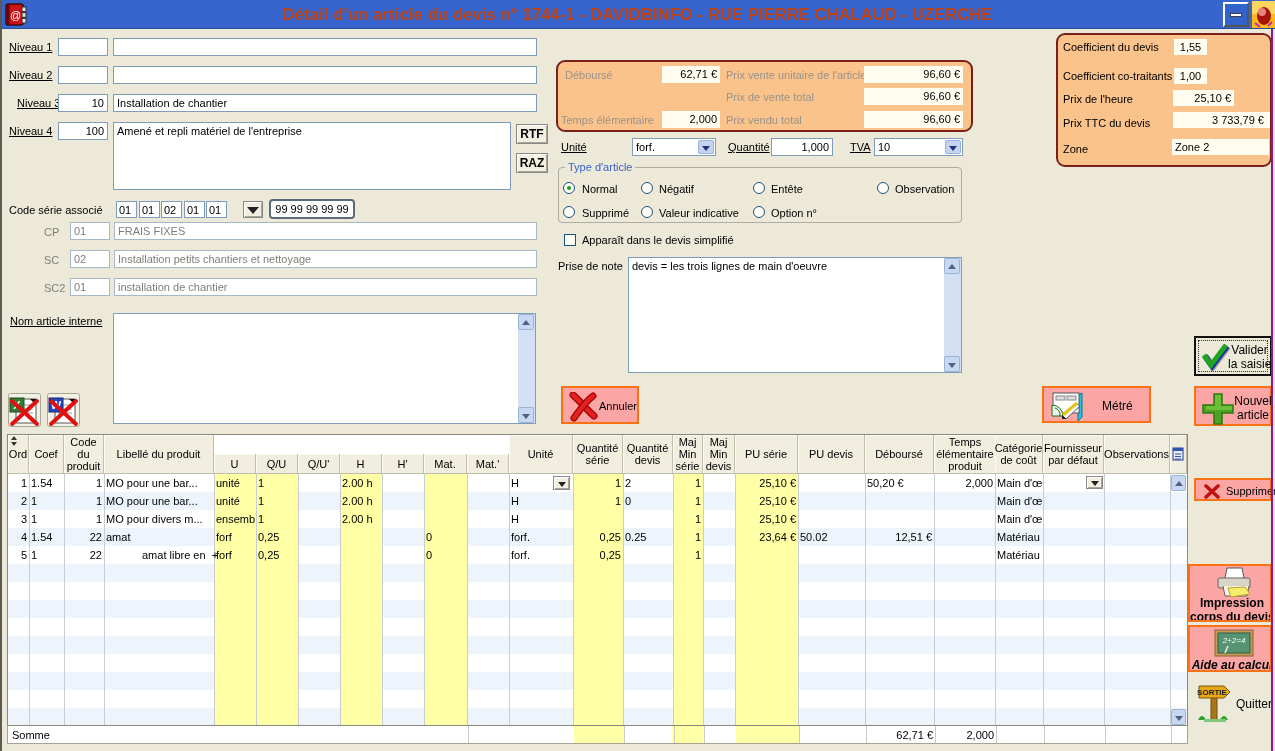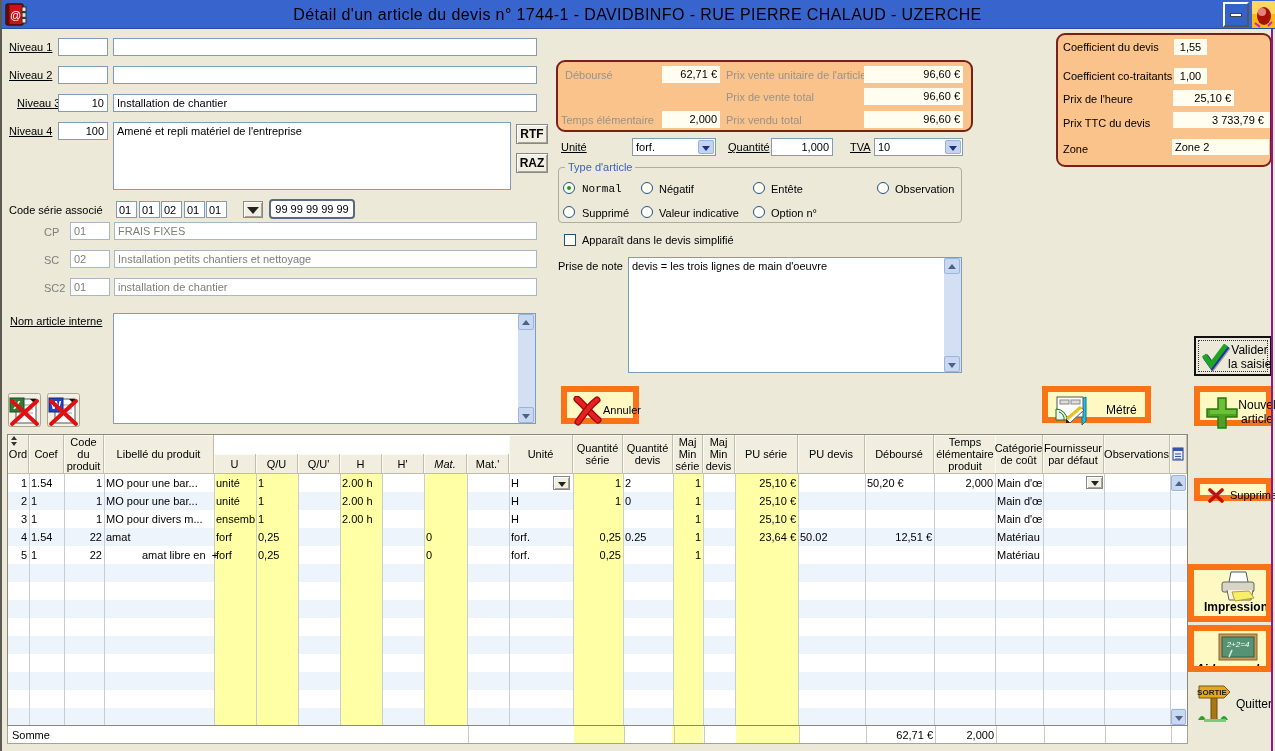--- a/index.html
+++ b/index.html
@@ -1,31 +1,31 @@
 <!DOCTYPE html>
 <html><head>
 <meta charset="utf-8">
 <style>
 * { margin:0; padding:0; box-sizing:border-box; }
 html,body { width:1275px; height:751px; overflow:hidden; }
 body { position:relative; background:#ece9d8; font-family:"Liberation Sans",sans-serif; font-size:11px; color:#000; }
 .abs { position:absolute; }
 
 #titlebar { left:0; top:0; width:1275px; height:29px; background:#3765cd; border-bottom:1px solid #27519f; }
-#title { width:100%; text-align:center; color:#000000; font-size:16px; font-weight:normal; top:6px; letter-spacing:0.4px; }
+#title { width:100%; text-align:center; color:#c2410c; font-size:16px; font-weight:bold; top:6px; letter-spacing:0.4px; }
 
 .inp { background:#fff; border:1px solid #7f9db9; font-size:11px; line-height:16px; padding:0 3px; white-space:nowrap; overflow:hidden; }
 .dis { border:1px solid #a6b7c5; color:#7e7e78; }
 .lbl { font-size:11px; white-space:nowrap; }
 .und { text-decoration:underline; }
 .gray { color:#7e7e78; }
 .right { text-align:right; }
 
 .btn3d { background:#f1efe2; border:1px solid #888; box-shadow:inset 1px 1px 0 #fff, inset -1px -1px 0 #a8a596; }
-.xpbtn { background:#fef9c3; border:6px solid #f97316; }
+.xpbtn { background:#fca5a5; border:2px solid #f97316; }
 
 .opanel { background:#f9c38b; border:2px solid #7b2018; border-radius:9px; }
 .obox { background:#fffdf0; font-size:11px; line-height:16px; padding:0 3px; white-space:nowrap; }
 .olbl { color:#99938a; font-size:11px; white-space:nowrap; }
 
 .combo { background:#fff; border:1px solid #7f9db9; }
 .combo .cb { position:absolute; right:1px; top:1px; bottom:1px; width:16px; background:#c4d3ef; border:1px solid #98b1dd; border-radius:2px; }
 .tri { position:absolute; width:0; height:0; border-left:4px solid transparent; border-right:4px solid transparent; border-top:5px solid #1c3280; }
 
 .radio { width:12px; height:12px; border:1px solid #1e5180; border-radius:50%; background:#fffef4; }
@@ -162,21 +162,21 @@
 <div class="abs lbl und" style="left:728px;top:141px;">Quantité</div>
 <div class="abs inp right" style="left:771px;top:138px;width:62px;height:18px;">1,000</div>
 <div class="abs lbl und" style="left:850px;top:141px;">TVA</div>
 <div class="abs combo" style="left:874px;top:138px;width:89px;height:18px;"><span style="padding-left:3px;line-height:16px;">10</span><div class="cb">
       <div class="tri" style="left:3px;top:5px;"></div>
     </div></div>
 
 <div class="abs gbox" style="left:558px;top:167px;width:404px;height:56px;"></div>
 <div class="abs lbl" style="left:565px;top:161px;background:#ece9d8;padding:0 3px;color:#3a5fc8;">Type d'article</div>
 <div class="abs radio sel" style="left:563px;top:182px;"></div>
-<div class="abs rlbl" style="left:582px;top:183px;font-family:Liberation Mono, monospace;">Normal</div>
+<div class="abs rlbl" style="left:582px;top:183px;">Normal</div>
 <div class="abs radio" style="left:641px;top:182px;"></div>
 <div class="abs rlbl" style="left:659px;top:183px;">Négatif</div>
 <div class="abs radio" style="left:753px;top:182px;"></div>
 <div class="abs rlbl" style="left:771px;top:183px;">Entête</div>
 <div class="abs radio" style="left:877px;top:182px;"></div>
 <div class="abs rlbl" style="left:895px;top:183px;">Observation</div>
 <div class="abs radio" style="left:563px;top:206px;"></div>
 <div class="abs rlbl" style="left:582px;top:207px;">Supprimé</div>
 <div class="abs radio" style="left:641px;top:206px;"></div>
 <div class="abs rlbl" style="left:659px;top:207px;">Valeur indicative</div>
@@ -347,21 +347,21 @@
 <div class="hcell" style="left:857px;top:0px;width:69px;height:39px;">Déboursé</div>
 <div class="hcell" style="left:926px;top:0px;width:63px;height:39px;">Temps<br>élémentaire<br>produit</div>
 <div class="hcell" style="left:987px;top:0px;width:48px;height:39px;">Catégorie<br>de coût</div>
 <div class="hcell" style="left:1035px;top:0px;width:61px;height:39px;">Fournisseur<br>par défaut</div>
 <div class="hcell" style="left:1096px;top:0px;width:66px;height:39px;">Observations</div>
 <div class="hcell" style="left:206px;top:19px;width:42px;height:20px;">U</div>
 <div class="hcell" style="left:248px;top:19px;width:42px;height:20px;">Q/U</div>
 <div class="hcell" style="left:290px;top:19px;width:42px;height:20px;">Q/U'</div>
 <div class="hcell" style="left:332px;top:19px;width:42px;height:20px;">H</div>
 <div class="hcell" style="left:374px;top:19px;width:42px;height:20px;">H'</div>
-<div class="hcell" style="left:416px;top:19px;width:43px;height:20px;font-style:italic;">Mat.</div>
+<div class="hcell" style="left:416px;top:19px;width:43px;height:20px;">Mat.</div>
 <div class="hcell" style="left:459px;top:19px;width:42px;height:20px;">Mat.'</div>
 <div class="hcell" style="left:1162px;top:0px;width:17px;height:39px;">
       <svg width="12" height="14" viewBox="0 0 12 14">
         <rect x="1" y="1" width="10" height="12" fill="#e8ecf8" stroke="#223a8c"></rect>
         <rect x="1" y="1" width="10" height="3" fill="#3353b0"></rect>
         <line x1="3" y1="7" x2="9" y2="7" stroke="#3353b0"></line>
         <line x1="3" y1="9.5" x2="9" y2="9.5" stroke="#3353b0"></line>
         <line x1="3" y1="12" x2="9" y2="12" stroke="#3353b0"></line>
       </svg>
     </div>

